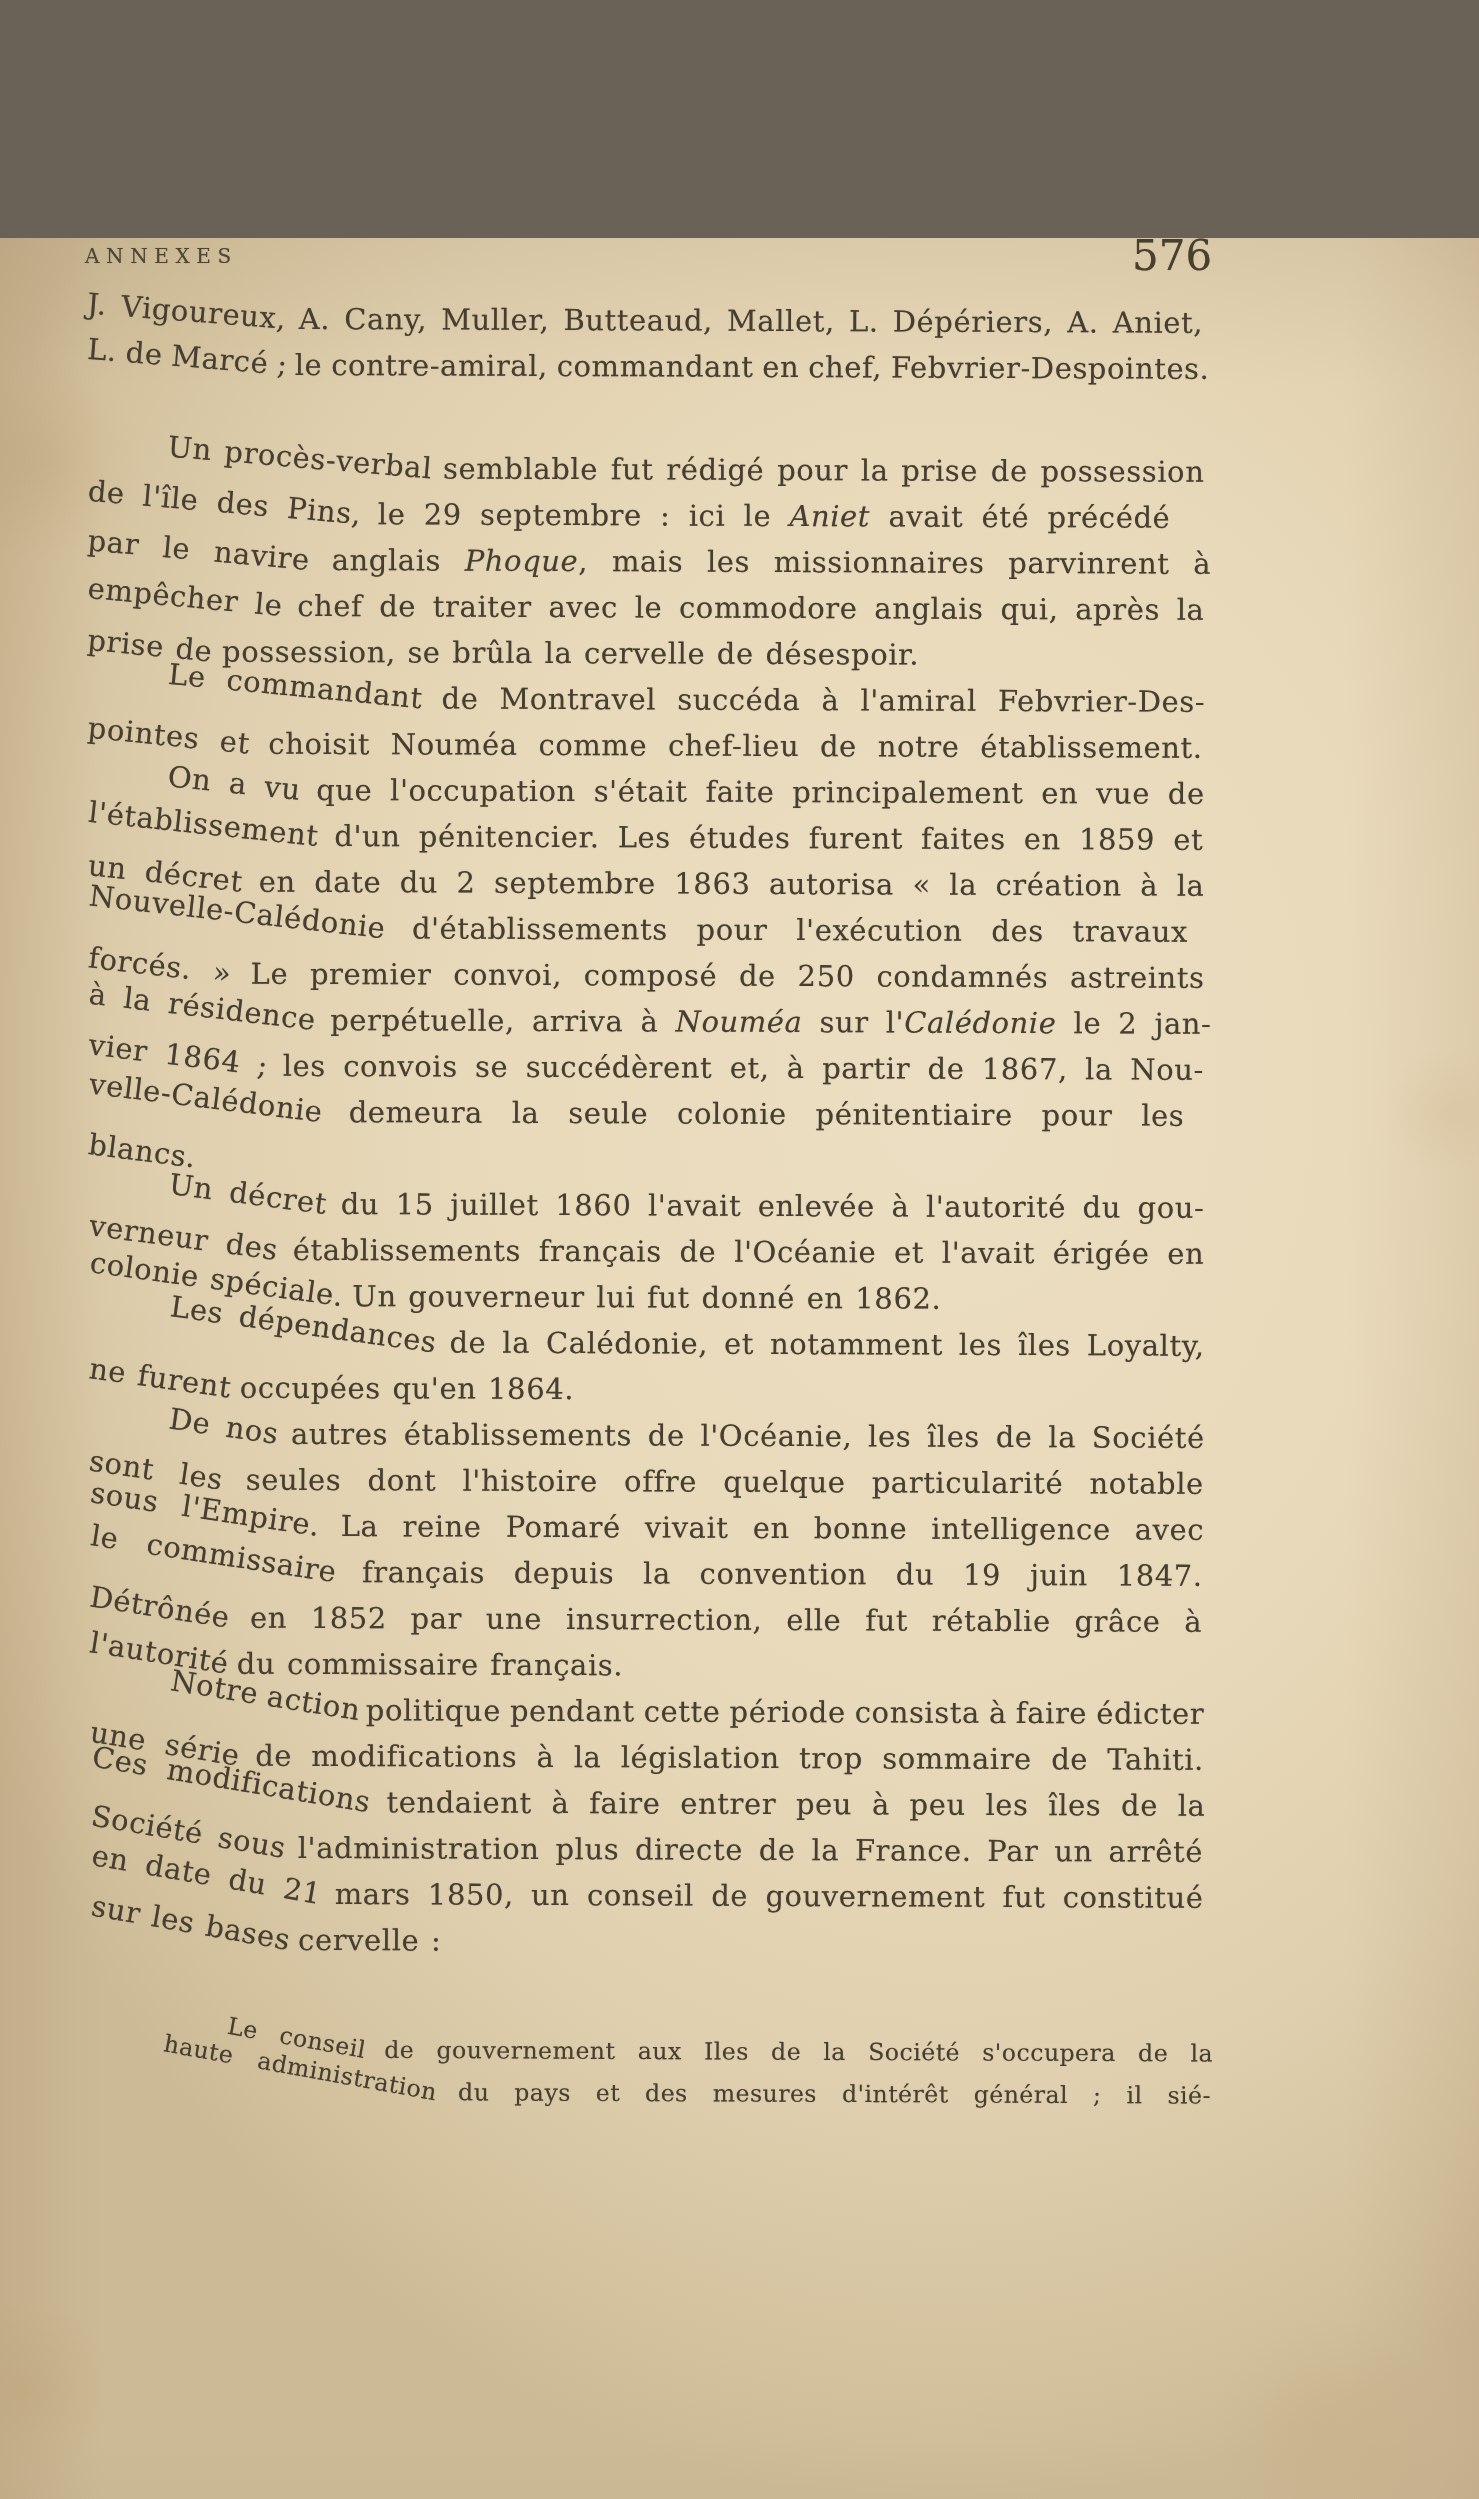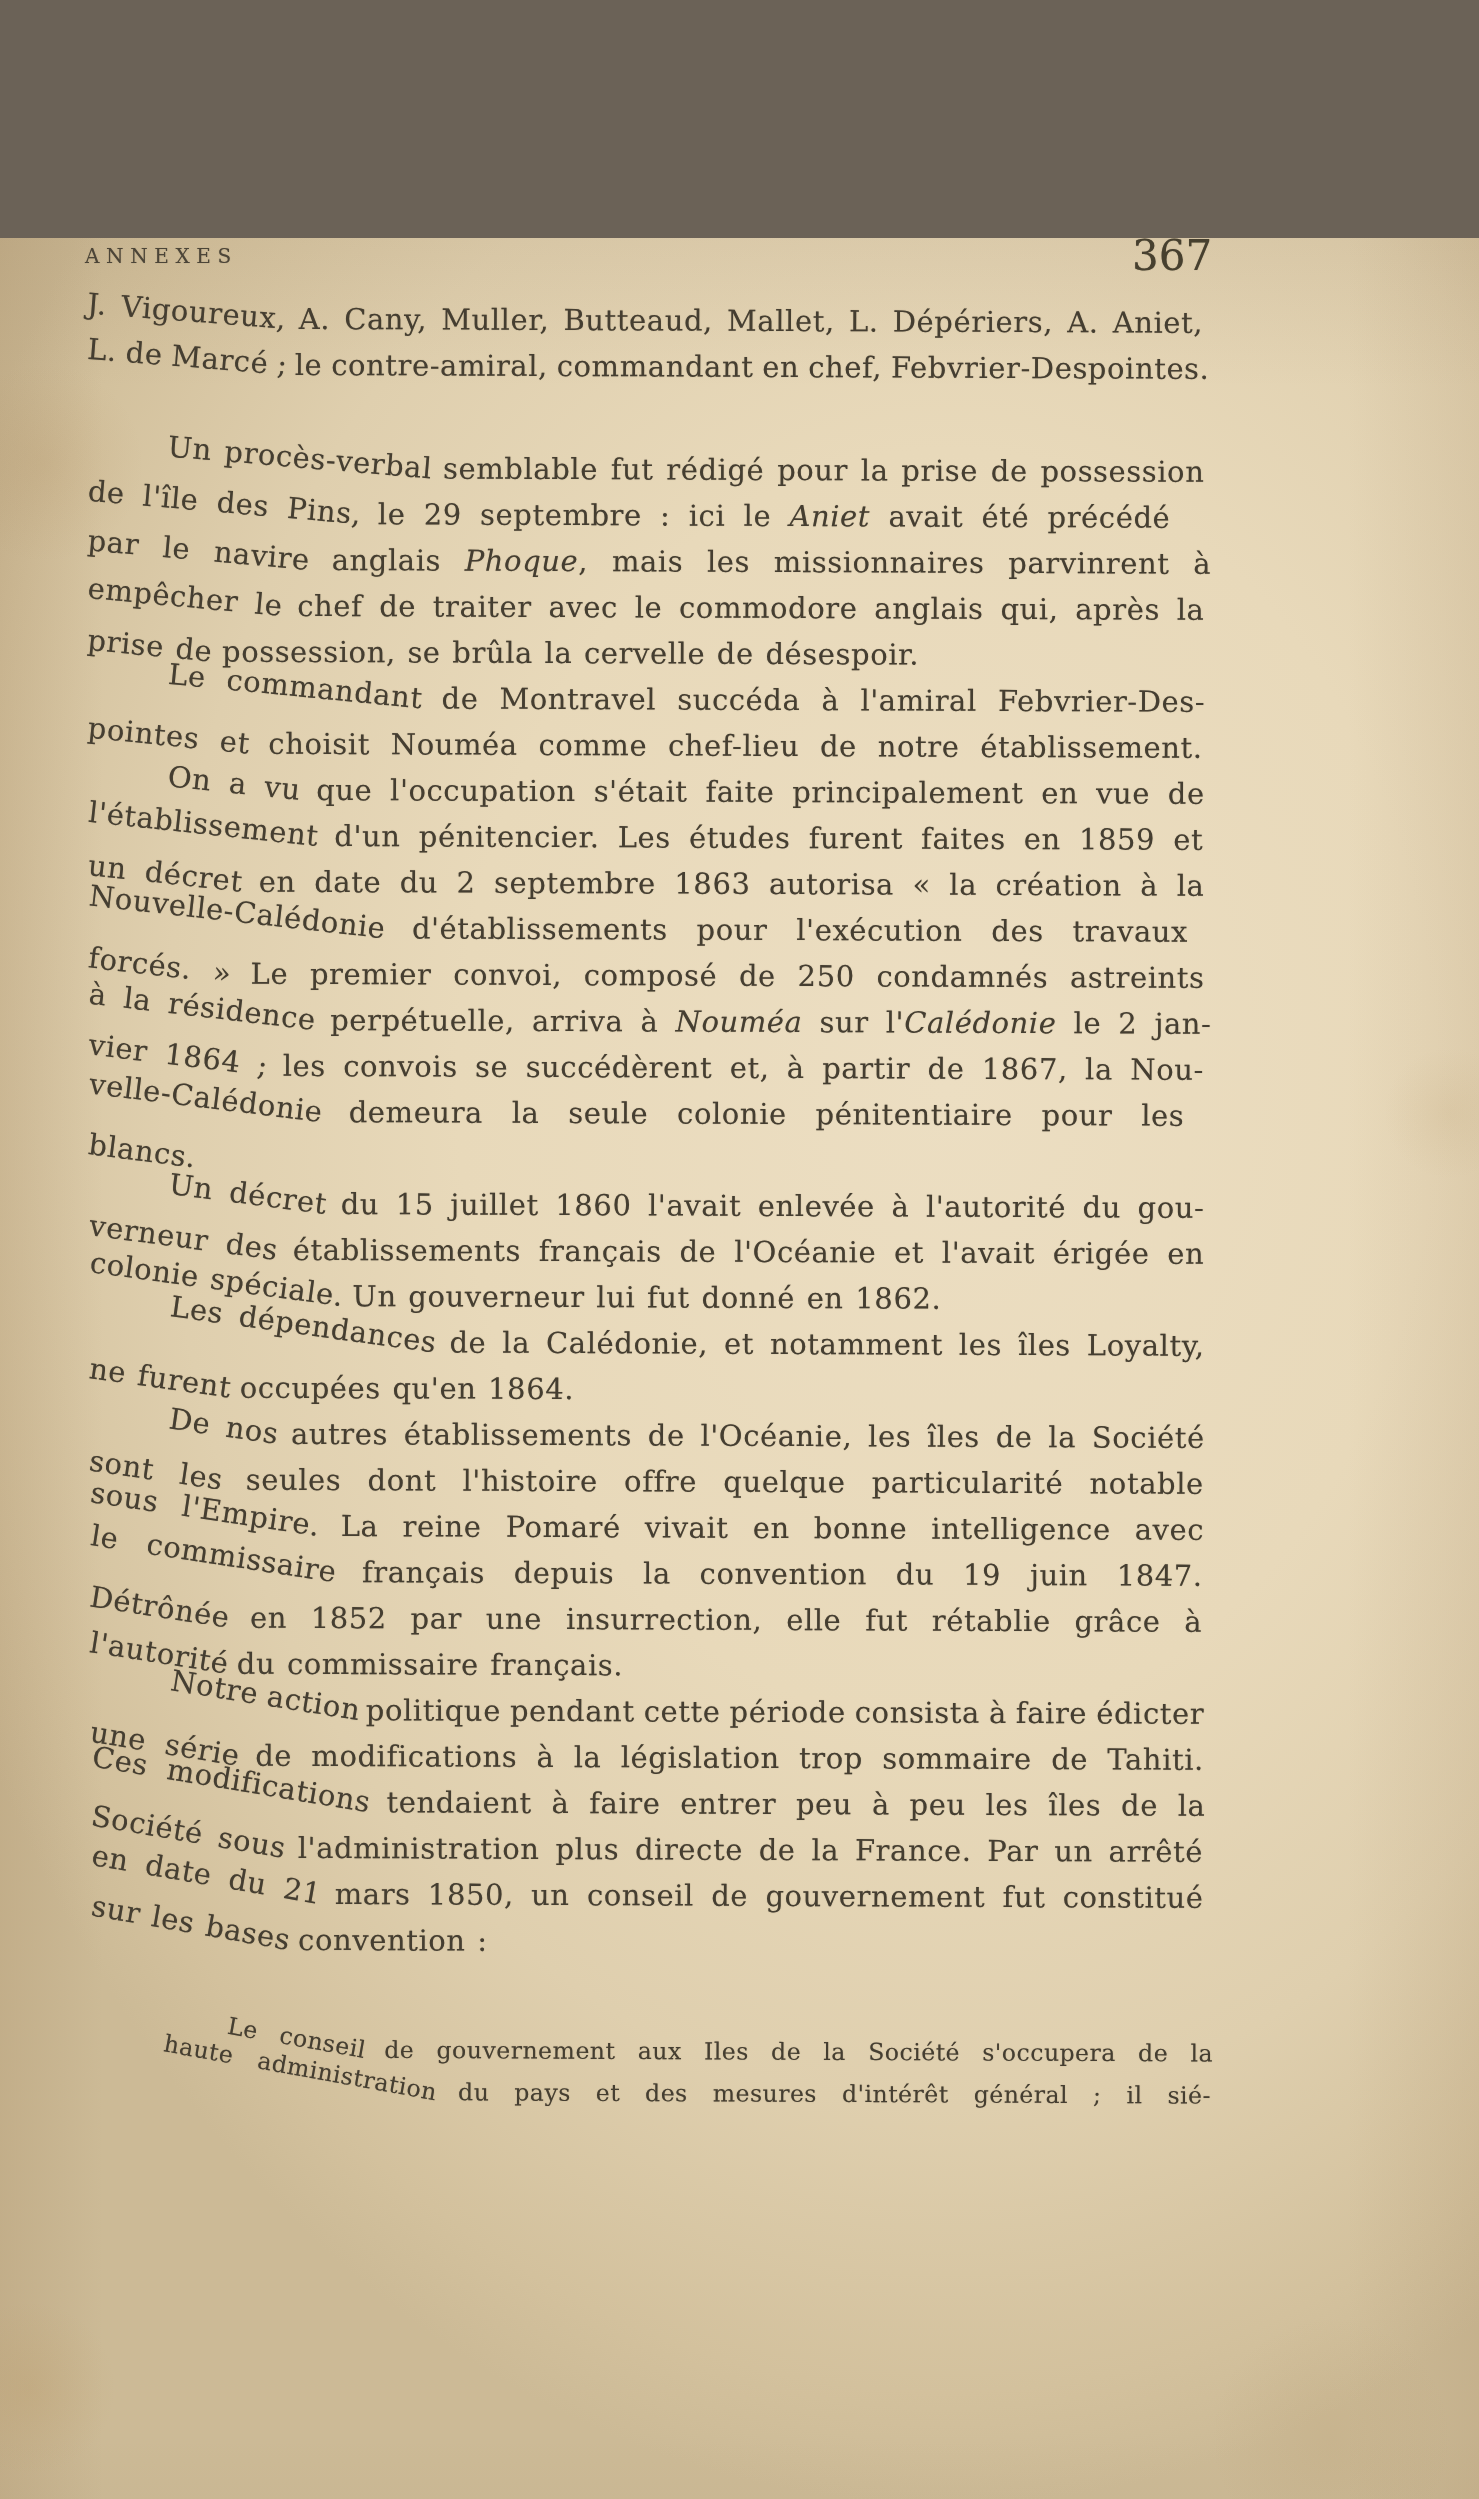--- a/index.html
+++ b/index.html
@@ -41,21 +41,21 @@
   .seg-head{display:inline-block;transform-origin:100% 100%;}
   .linein i{font-style:italic;}
 </style>
 </head>
 <body>
 
 <div class="page">
   <div class="text-block">
     <div class="header-row">
       <div class="running-title">ANNEXES</div>
-      <div class="page-number">367</div>
+      <div class="page-number">576</div>
     </div>
     <div id="body-text">
         <div class="para para-intro">
           <div class="line"><span class="linein" style="word-spacing: 4.4px;"><span class="seg-head" style="transform: rotate(4.2deg);">J. Vigoureux,</span><span> A. Cany, Muller, Butteaud, Mallet, L. Dépériers, A. Aniet,</span></span></div>
           <div class="line"><span class="linein" style="word-spacing: -0.9px;"><span class="seg-head" style="transform: rotate(4.36deg);">L. de Marcé ;</span><span> le contre-amiral, commandant en chef, Febvrier-Despointes.</span></span></div>
         </div>
         <div class="para para-p1">
           <div class="line ind"><span class="linein" style="word-spacing: 3px;"><span class="seg-head" style="transform: rotate(4.52deg);">Un procès-verbal</span><span> semblable fut rédigé pour la prise de possession</span></span></div>
           <div class="line"><span class="linein" style="word-spacing: 8.5px;"><span class="seg-head" style="transform: rotate(4.68deg);">de l'île des Pins,</span><span> le 29 septembre : ici le </span><i>Aniet</i><span> avait été précédé</span></span></div>
           <div class="line"><span class="linein" style="word-spacing: 14px;"><span class="seg-head" style="transform: rotate(4.84deg);">par le navire</span><span> anglais </span><i>Phoque</i><span>, mais les missionnaires parvinrent à</span></span></div>
@@ -93,21 +93,21 @@
           <div class="line"><span class="linein" style="word-spacing: 19px;"><span class="seg-head" style="transform: rotate(8.39deg);">le commissaire</span><span> français depuis la convention du 19 juin 1847.</span></span></div>
           <div class="line"><span class="linein" style="word-spacing: 14px;"><span class="seg-head" style="transform: rotate(8.55deg);">Détrônée</span><span> en 1852 par une insurrection, elle fut rétablie grâce à</span></span></div>
           <div class="line"><span class="linein" style="word-spacing: 1.9px;"><span class="seg-head" style="transform: rotate(8.71deg);">l'autorité</span><span> du commissaire français.</span></span></div>
         </div>
         <div class="para para-p7">
           <div class="line ind"><span class="linein" style="word-spacing: -0.7px;"><span class="seg-head" style="transform: rotate(8.87deg);">Notre action</span><span> politique pendant cette période consista à faire édicter</span></span></div>
           <div class="line"><span class="linein" style="word-spacing: 9.5px;"><span class="seg-head" style="transform: rotate(9.03deg);">une série</span><span> de modifications à la législation trop sommaire de Tahiti.</span></span></div>
           <div class="line"><span class="linein" style="word-spacing: 10px;"><span class="seg-head" style="transform: rotate(9.19deg);">Ces modifications</span><span> tendaient à faire entrer peu à peu les îles de la</span></span></div>
           <div class="line"><span class="linein" style="word-spacing: 6px;"><span class="seg-head" style="transform: rotate(9.36deg);">Société sous</span><span> l'administration plus directe de la France. Par un arrêté</span></span></div>
           <div class="line"><span class="linein" style="word-spacing: 7.5px;"><span class="seg-head" style="transform: rotate(9.52deg);">en date du 21</span><span> mars 1850, un conseil de gouvernement fut constitué</span></span></div>
-          <div class="line"><span class="linein" style="word-spacing: 1.9px;"><span class="seg-head" style="transform: rotate(9.68deg);">sur les bases</span><span> convention :</span></span></div>
+          <div class="line"><span class="linein" style="word-spacing: 1.9px;"><span class="seg-head" style="transform: rotate(9.68deg);">sur les bases</span><span> cervelle :</span></span></div>
         </div>
         <div class="para para-quote para-quote">
           <div class="line ind"><span class="linein" style="word-spacing: 14.3px;"><span class="seg-head" style="transform: rotate(9.84deg);">Le conseil</span><span> de gouvernement aux Iles de la Société s'occupera de la</span></span></div>
           <div class="line"><span class="linein" style="word-spacing: 17px;"><span class="seg-head" style="transform: rotate(10deg);">haute administration</span><span> du pays et des mesures d'intérêt général ; il sié-</span></span></div>
         </div>
       </div>
   </div>
 </div>
 
 

